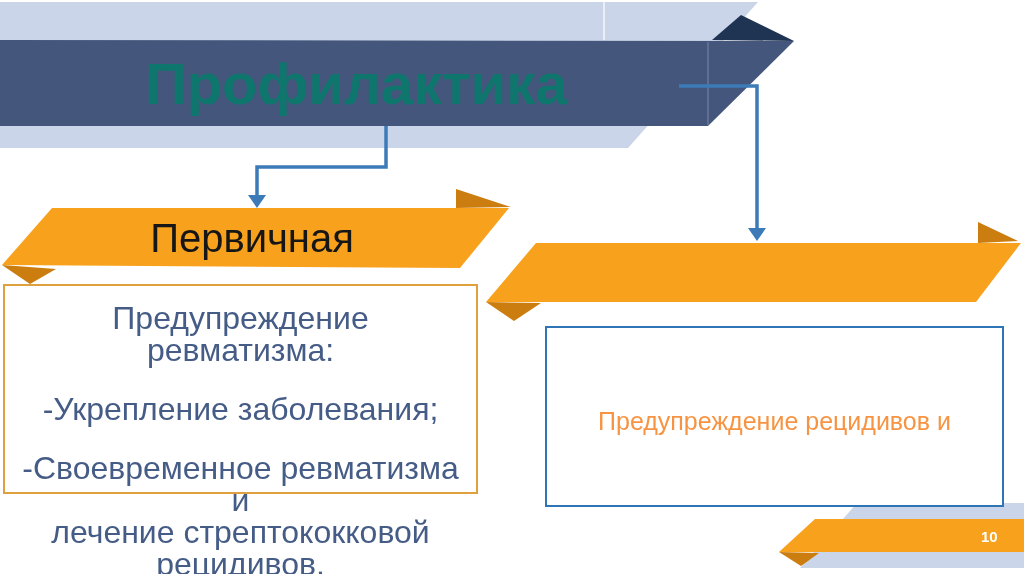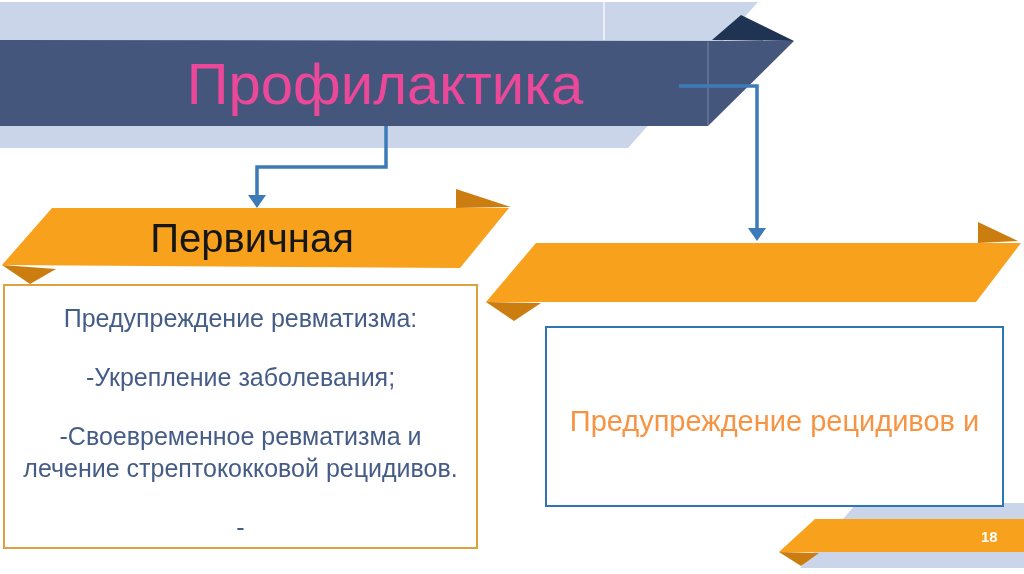--- a/index.html
+++ b/index.html
@@ -6,49 +6,49 @@
   .slide {
     position:relative; width:1024px; height:574px;
     background:#ffffff; overflow:hidden;
     font-family:"Liberation Sans", sans-serif;
   }
   .slide svg.deco { position:absolute; left:0; top:0; width:1024px; height:574px; }
   .abs { position:absolute; }
 
   .title {
     left:145px; top:49px; width:480px; height:70px; line-height:70px;
-    text-align:center; font-size:58px; font-weight:normal; color:#ec4899;
+    text-align:left; font-size:58px; font-weight:bold; color:#0f766e;
     letter-spacing:0px; white-space:nowrap;
   }
   .arrow-label {
     height:48px; line-height:48px; text-align:center;
     font-size:40px; color:#161616; white-space:nowrap;
   }
   .label-primary   { left:32px;  top:214px; width:440px;text-align:center; }
   .label-secondary { left:531px; top:248px; width:440px; }
 
   .box {
     background:#ffffff; box-sizing:border-box;
   }
   .box-primary {
-    left:3px; top:284px; width:475px; height:265px;
+    left:3px; top:284px; width:475px; height:210px;
     border:2px solid #DFA040;
     padding:16px 10px 0 10px;
-    text-align:center; color:#455C87; font-size:25px;
+    text-align:center; color:#455C87; font-size:32px;
   }
   .box-primary p { margin:0; line-height:32px; }
   .box-primary p.para { margin-bottom:27px; }
   .box-primary p.cont { margin-bottom:0; }
 
   .box-secondary {
     left:545px; top:326px; width:459px; height:181px;
     border:2px solid #2E75B6;
     display:flex; flex-direction:column; justify-content:center; align-items:center;
     padding-top:8px;
-    text-align:center; color:#F79443; font-size:29px;
+    text-align:center; color:#F79443; font-size:25px;
   }
   .box-secondary p { margin:0; line-height:34px; }
 
   .page-number {
     left:981px; top:527px; width:38px; height:20px; line-height:20px;
     text-align:left; font-size:15px; font-weight:bold; color:#ffffff;
   }
 </style>
 </head>
 <body>
@@ -92,15 +92,15 @@
     <p class="para">-Укрепление заболевания;</p>
     <p class="cont">-Своевременное ревматизма и</p>
     <p class="para">лечение стрептококковой рецидивов.</p>
     <p class="cont">-</p>
   </div>
 
   <div class="abs box box-secondary">
     <p>Предупреждение рецидивов и</p>
   </div>
 
-  <div class="abs page-number">18</div>
+  <div class="abs page-number">10</div>
 
 </div>
 
 </body></html>

